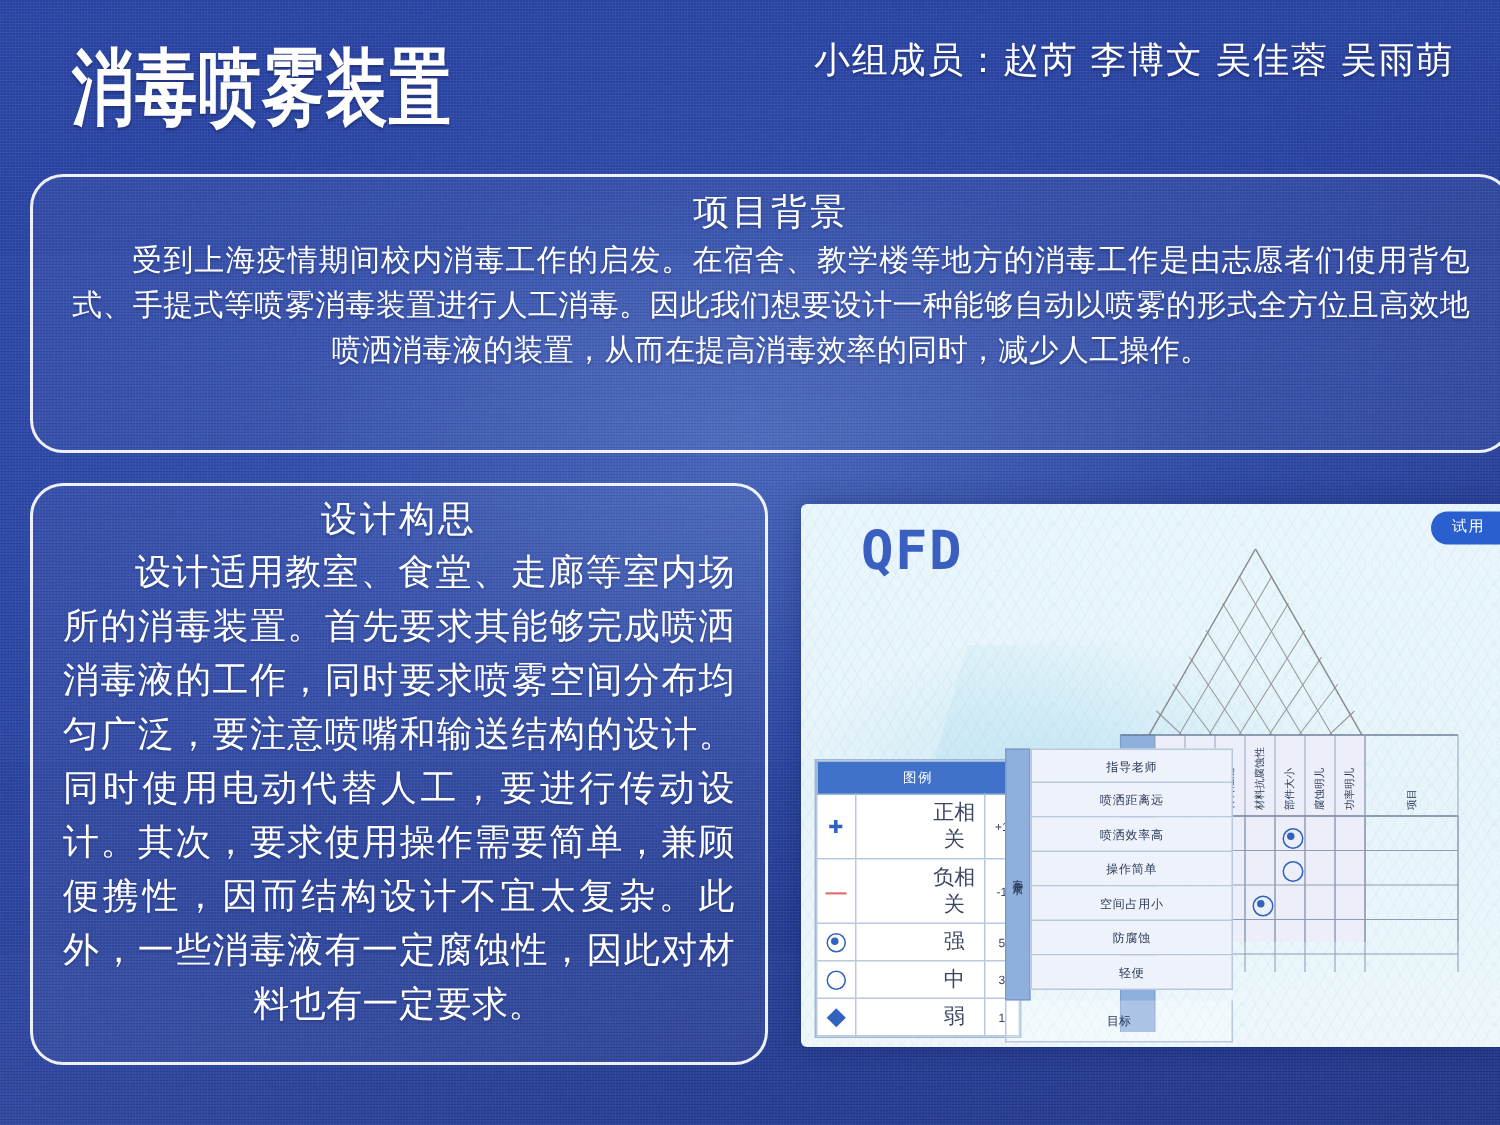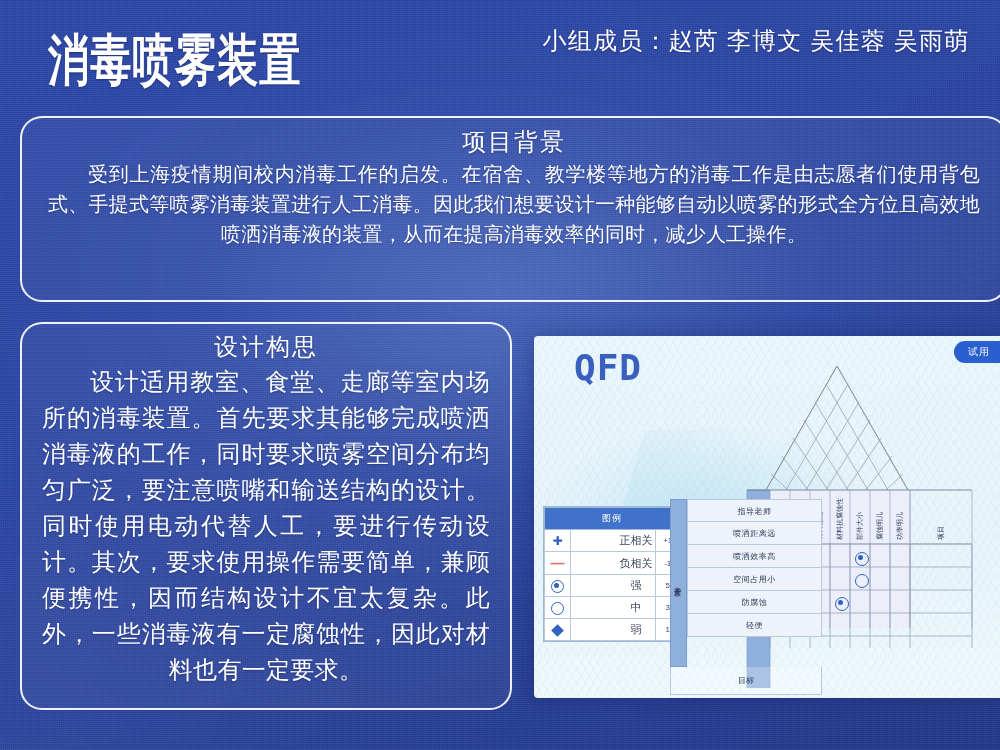--- a/index.html
+++ b/index.html
@@ -229,21 +229,21 @@
     border: 1px solid #9fb7d6;
     text-align: center;
   }
   .legend td {
     border: 1px solid #b8c8de;
     text-align: center;
     padding: 3px 0;
     height: 14px;
   }
   .legend td.sym { width: 34px; color: #2f63bd; font-size: 12px; font-weight: bold; }
-  .legend td.name { width: 62px; font-size: 11px; padding-left: 46px; }
+  .legend td.name { width: 62px; font-size: 14px; padding-left: 46px; }
   .legend td.val { width: 34px; font-size: 8px; }
 
   .sym-plus::before { content: "✚"; }
   .sym-minus { font-size: 14px; color: #e06b6b; }
   .sym-minus::before { content: "—"; }
   .glyph-strong {
     display: inline-block;
     width: 11px; height: 11px;
     border: 1.8px solid #2f63bd;
     border-radius: 50%;
@@ -481,20 +481,21 @@
         </g>
       </svg>
     </div>
 
     <div class="rowlabels">
       <div class="side">客户需求</div>
       <div class="names">
         <div>指导老师</div>
         <div>喷洒距离远</div>
         <div>喷洒效率高</div>
+        <div>操作简单</div>
         <div>空间占用小</div>
         <div>防腐蚀</div>
         <div>轻便</div>
       </div>
       <div class="target">目标</div>
     </div>
 
     <div style="position:absolute; left:128px; top:12px; width:334px; height:340px; pointer-events:none;">
       <span class="glyph-strong" style="position:absolute; left:193px; top:204px; width:12px; height:12px;"></span>
       <span class="glyph-mid" style="position:absolute; left:193px; top:226px; width:12px; height:12px;"></span>

